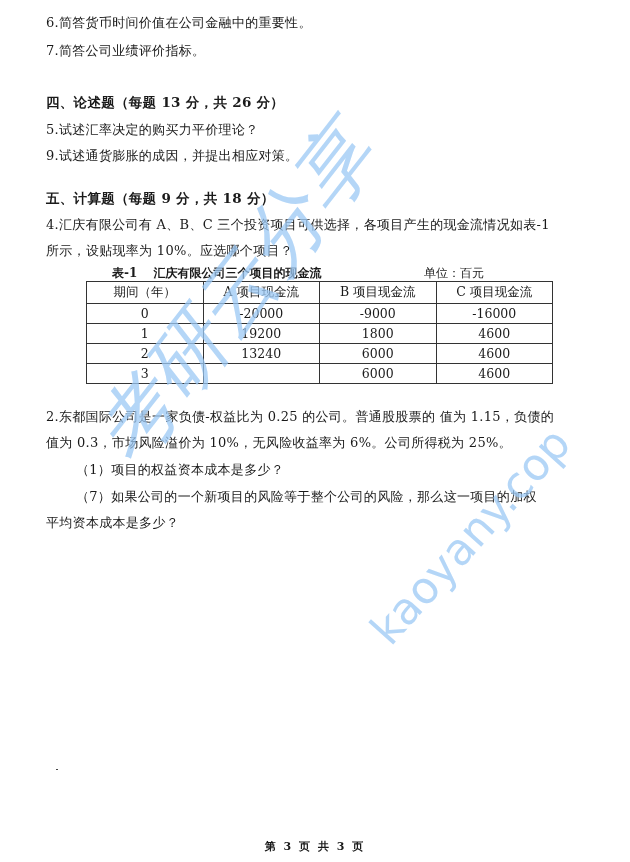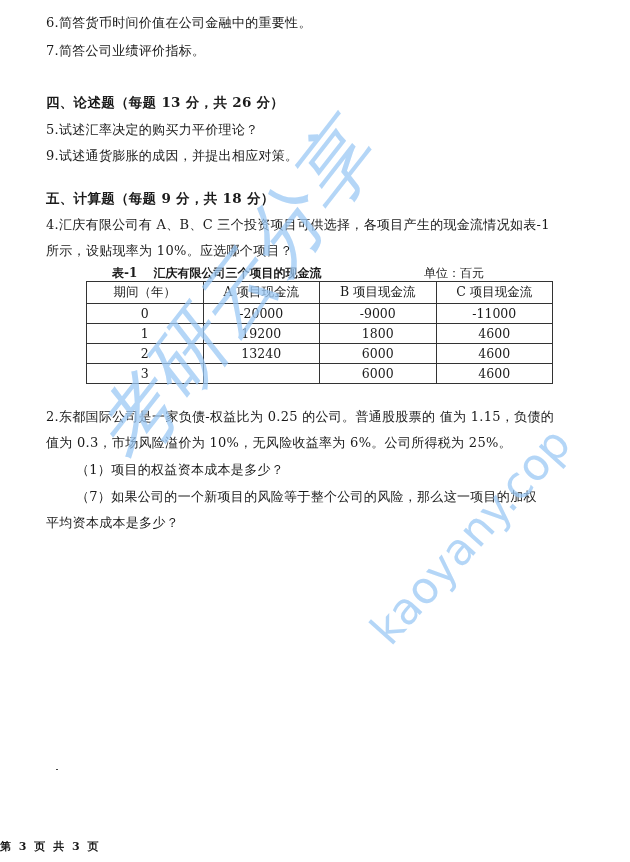--- a/index.html
+++ b/index.html
@@ -8,21 +8,21 @@
   .line { position:absolute; left:46px; font-size:13px; white-space:nowrap; letter-spacing:0.3px; }
   .heading { font-weight:bold; font-size:13.5px; }
   .indent { left:76px; }
   .caption { position:absolute; top:265px; left:112px; font-size:12px; font-weight:bold; white-space:nowrap; }
   .caption .unit { position:absolute; left:300px; top:0; font-weight:normal;margin-left:12px; }
   table.cf { position:absolute; top:281px; left:86px; width:467px; border-collapse:collapse;
              font-size:12.5px; }
   table.cf th, table.cf td { border:1.3px solid #333; text-align:center; height:19px; padding:0;
              font-weight:normal; }
   table.cf th { height:21px; }
-  .footer { position:absolute; top:839px; left:0; width:630px; text-align:left;
+  .footer { position:absolute; top:839px; left:0; width:630px; text-align:center;
             font-size:11px; font-weight:bold; letter-spacing:2px; }
   .wm { position:absolute; color:#9cc9f5; opacity:0.75; pointer-events:none; white-space:nowrap; }
   .wm-cn { top:420px; left:70px; font-size:80px; transform:rotate(-52deg);
            transform-origin:left top; font-family:"DejaVu Serif", serif; font-style:italic; }
   .wm-en { top:620px; left:360px; font-size:44px; transform:rotate(-48deg);
            transform-origin:left top; font-family:"DejaVu Sans", sans-serif; }
   .dot { position:absolute; top:769px; left:56px; width:2px; height:1px; background:#444; }
 </style>
 </head>
 <body>
@@ -48,21 +48,21 @@
       <tr>
     <th style="width:25%">期间（年）</th>
     <th style="width:25%">A 项目现金流</th>
     <th style="width:25%">B 项目现金流</th>
     <th style="width:25%">C 项目现金流</th>
   </tr>
   <tr>
     <td>0</td>
     <td>-20000</td>
     <td>-9000</td>
-    <td>-11000</td>
+    <td>-16000</td>
   </tr>
   <tr>
     <td>1</td>
     <td>19200</td>
     <td>1800</td>
     <td>4600</td>
   </tr>
   <tr>
     <td>2</td>
     <td>13240</td>

